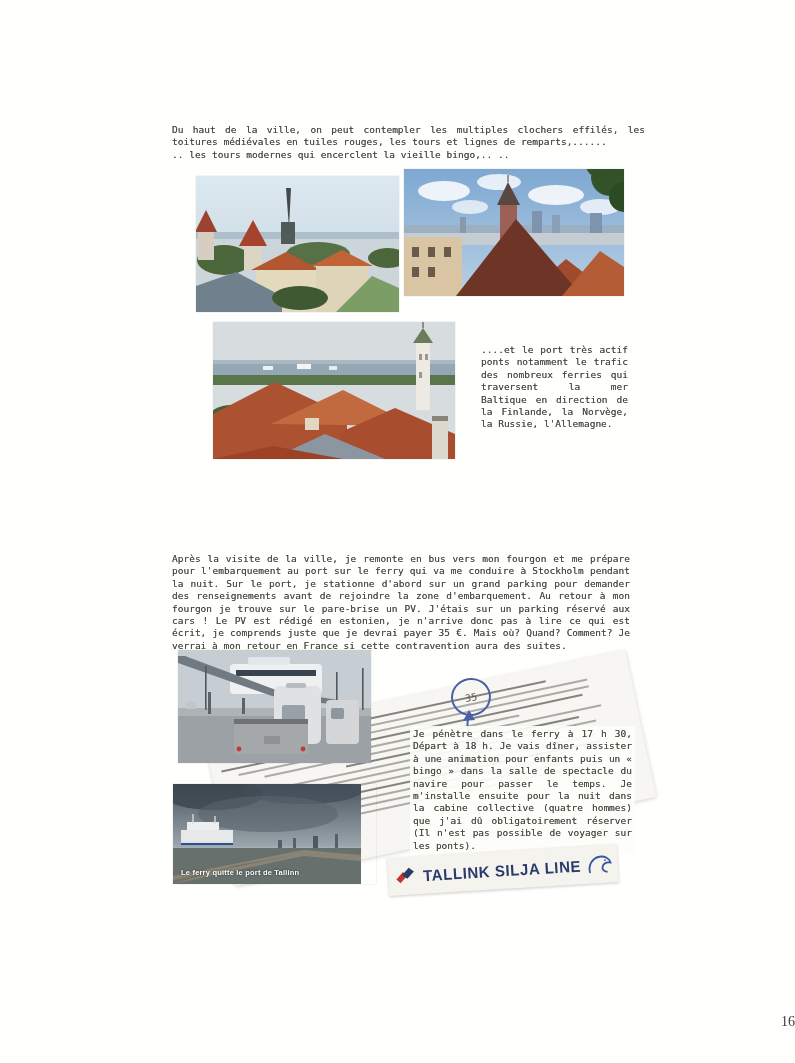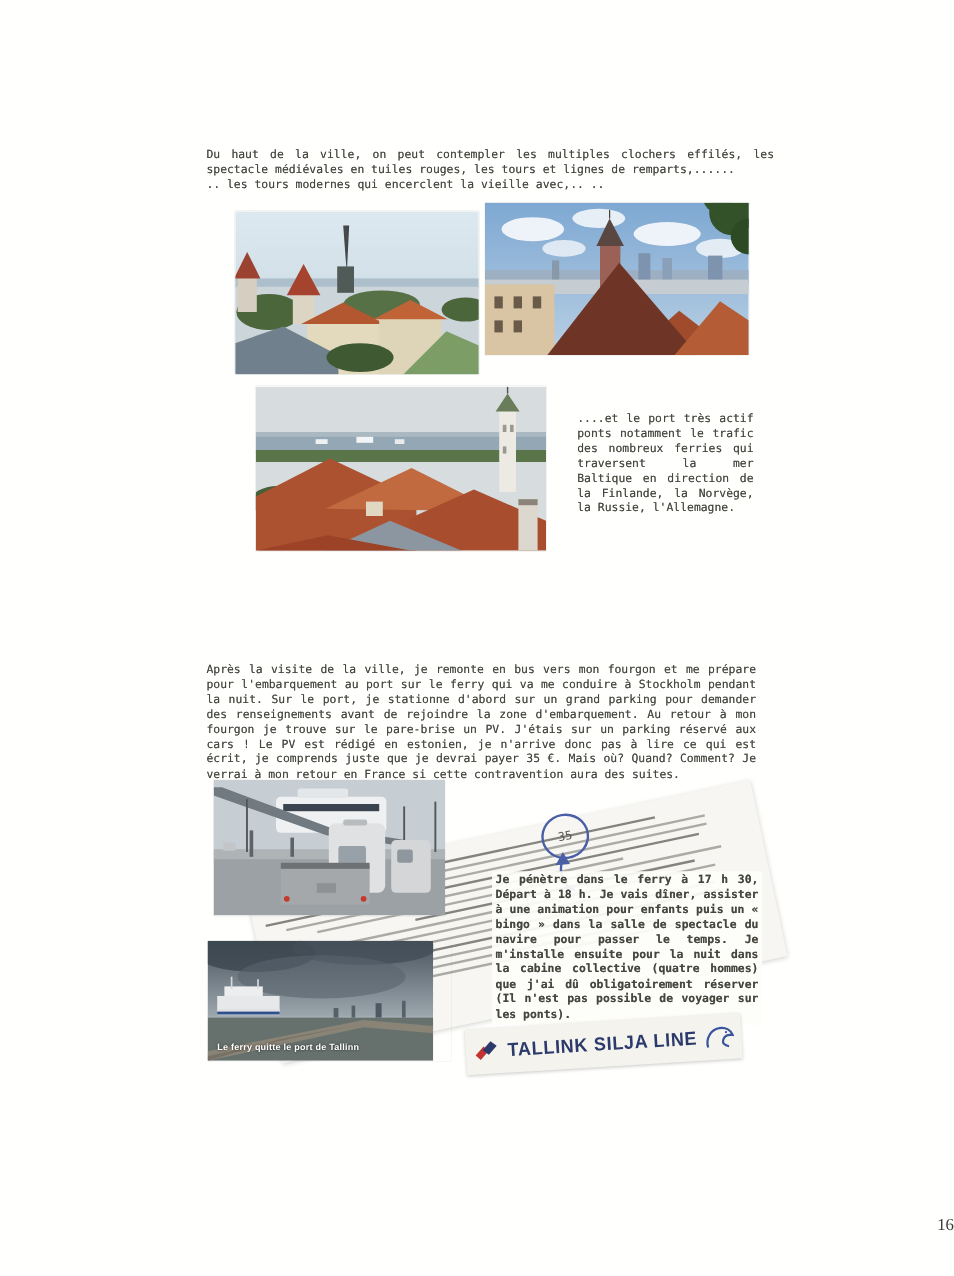--- a/index.html
+++ b/index.html
@@ -13,40 +13,40 @@
   
   .paper{position:absolute;left:195px;top:650px;width:430px;height:150px;
          background:#f7f6f2;transform:rotate(-12deg);transform-origin:100% 0;
          box-shadow:0 1px 4px rgba(0,0,0,.18);padding:8px 10px;box-sizing:border-box;z-index:1;}
   .paper .ln{height:2px;background:rgba(95,95,88,.5);margin:5px 0;}
   .paper .ln.dk{background:rgba(70,70,64,.65);}
   .annot-circle{position:absolute;left:451px;top:678px;width:36px;height:34px;border:2px solid #4a5fa5;
         border-radius:50%;z-index:2;display:flex;align-items:center;justify-content:center;
         font-family:"DejaVu Sans Mono",monospace;font-size:10px;color:#565650;transform:rotate(-10deg);}
   .annot-arrow{position:absolute;left:455px;top:710px;z-index:2;}
-  .note-panel{background:rgba(253,253,250,.92);padding:2px 3px;z-index:4;font-weight:bold;}
+  .note-panel{background:rgba(253,253,250,.92);padding:2px 3px;z-index:4;}
   .caption{position:absolute;left:8px;bottom:7px;color:#fff;font-weight:bold;font-size:7.5px;
         letter-spacing:.2px;text-shadow:0 0 2px rgba(0,0,0,.8);}
   .logo-strip{position:absolute;left:388px;top:851px;width:230px;height:38px;background:#f4f3ee;
         transform:rotate(-3.5deg);box-shadow:0 1px 3px rgba(0,0,0,.2);z-index:5;
         display:flex;align-items:center;justify-content:center;gap:5px;}
   .logo-text{color:#2b3a6b;font-weight:bold;font-size:15px;letter-spacing:.6px;
         font-family:"Liberation Sans",sans-serif;transform:scaleY(1.05);}
   .page-number{position:absolute;left:0;top:1014px;width:100%;text-align:right;
         font-family:"Liberation Serif",serif;font-size:14px;color:#3a3a3a;}
   .z3{z-index:3;}
 </style>
 </head>
 <body>
 
 <div class="page">
 
   <div class="tw" style="left:172px;top:124px;width:473px;">
-    <div>Du haut de la ville, on peut contempler les multiples clochers effilés, les spectacle médiévales en tuiles rouges, les tours et lignes de remparts,......</div>
-    <div style="text-align:left;">.. les tours modernes qui encerclent la vieille avec,.. ..</div>
+    <div>Du haut de la ville, on peut contempler les multiples clochers effilés, les toitures médiévales en tuiles rouges, les tours et lignes de remparts,......</div>
+    <div style="text-align:left;">.. les tours modernes qui encerclent la vieille bingo,.. ..</div>
   </div>
 
   <div class="photo z3" style="left:196px;top:176px;width:203px;height:136px;">
     <svg width="203" height="136" viewBox="0 0 203 136" preserveAspectRatio="none">
       <defs>
           <linearGradient id="sky1" x1="0" y1="0" x2="0" y2="1">
         <stop offset="0" stop-color="#dde9f0"></stop>
             <stop offset="1" stop-color="#c3d3de"></stop>
           </linearGradient>
         </defs>

